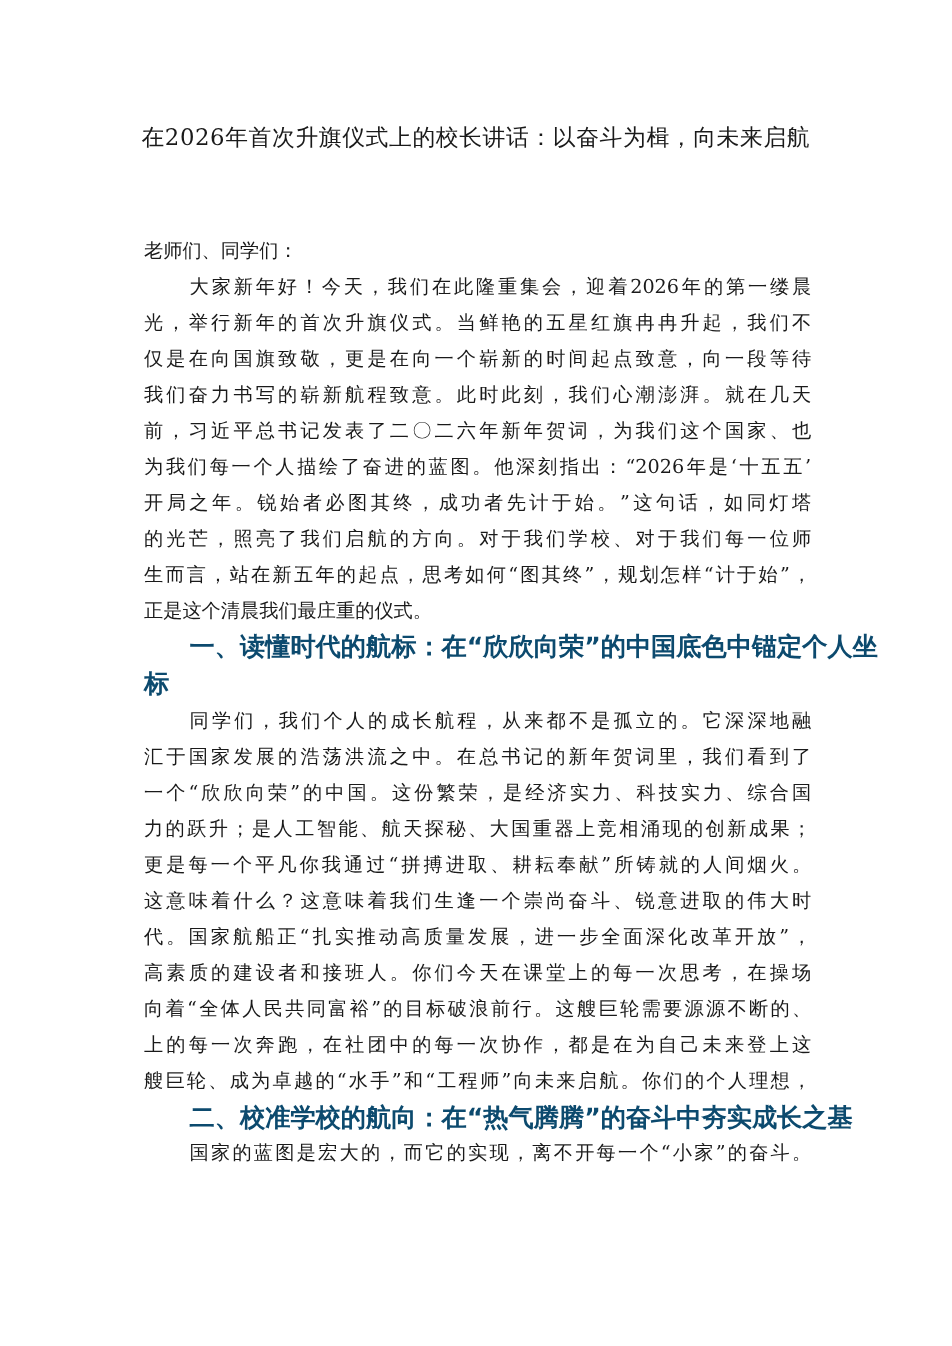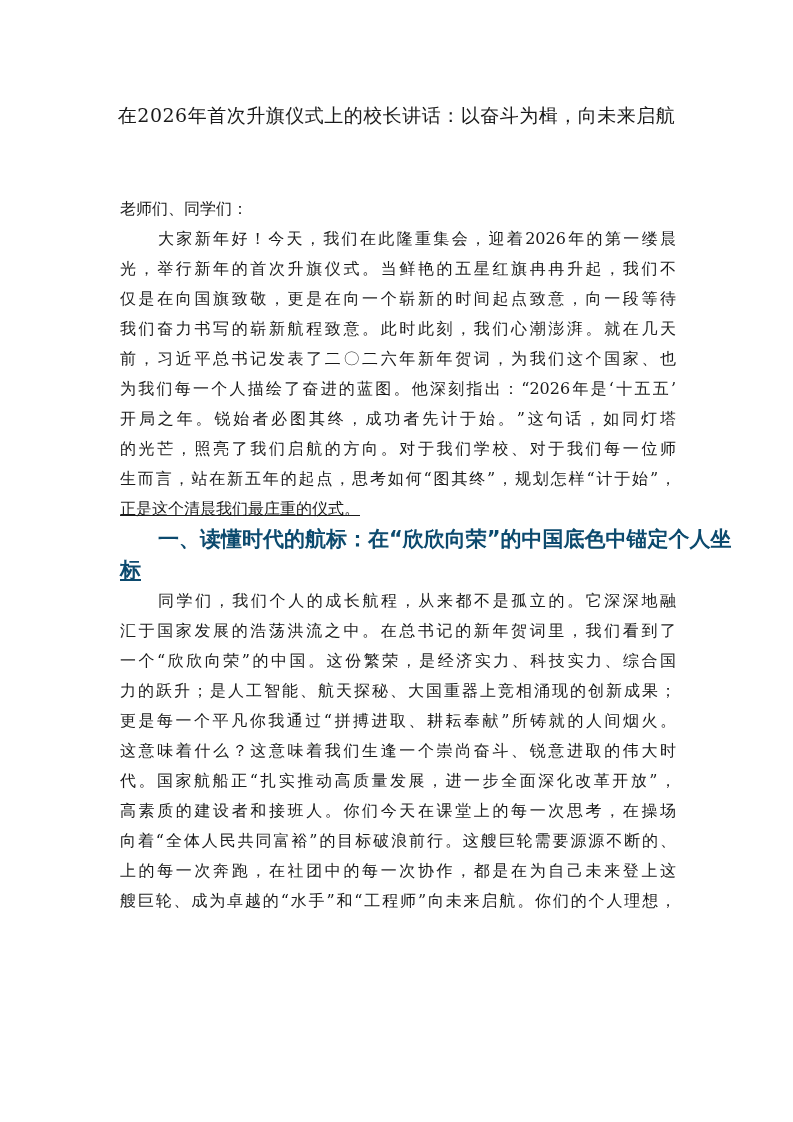--- a/index.html
+++ b/index.html
@@ -16,21 +16,21 @@
   }
   .body {
     position: absolute; left: 120px; top: 194px; width: 556px;
   }
   .line {
     display: block; height: 30px; line-height: 30px;
     font-size: 16px; white-space: nowrap;
     text-align: justify; text-align-last: justify;
     color: #1a1a1a;
   }
-  .line.last { text-align-last: left; text-decoration: underline; }
+  .line.last { text-align-last: left; }
   .line.indent { padding-left: 38px; }
   .line.salutation { text-align-last: left; }
   .heading {
     font-family: "DejaVu Sans", "Liberation Sans", sans-serif;
     font-weight: bold; font-size: 21px; color: #0c4a6e;
   }
   .heading.l2 { height: 32px; line-height: 32px; }
 </style>
 </head>
 <body>
@@ -63,14 +63,18 @@
       <span class="line">力的跃升；是人工智能、航天探秘、大国重器上竞相涌现的创新成果；</span>
       <span class="line">更是每一个平凡你我通过“拼搏进取、耕耘奉献”所铸就的人间烟火。</span>
       <span class="line">这意味着什么？这意味着我们生逢一个崇尚奋斗、锐意进取的伟大时</span>
       <span class="line">代。国家航船正“扎实推动高质量发展，进一步全面深化改革开放”，</span>
       <span class="line">高素质的建设者和接班人。你们今天在课堂上的每一次思考，在操场</span>
       <span class="line">向着“全体人民共同富裕”的目标破浪前行。这艘巨轮需要源源不断的、</span>
       <span class="line">上的每一次奔跑，在社团中的每一次协作，都是在为自己未来登上这</span>
       <span class="line">艘巨轮、成为卓越的“水手”和“工程师”向未来启航。你们的个人理想，</span>
     </div>
 
+    <div>
+      <span class="line indent heading last">二、校准学校的航向：在“热气腾腾”的奋斗中夯实成长之基</span>
+      <span class="line indent">国家的蓝图是宏大的，而它的实现，离不开每一个“小家”的奋斗。</span>
+    </div>
   </div>
 </div>
 
 </body></html>

